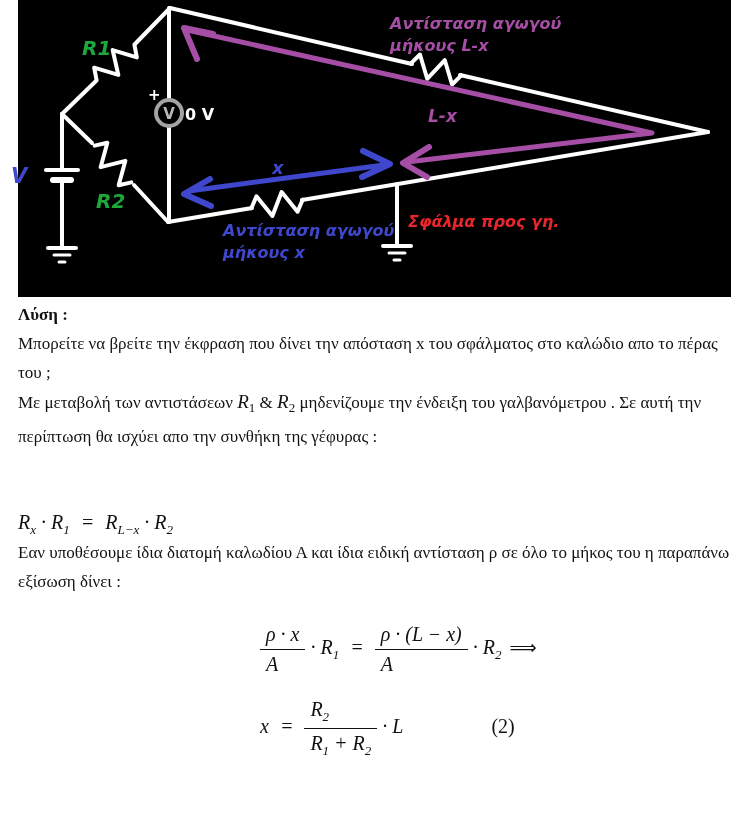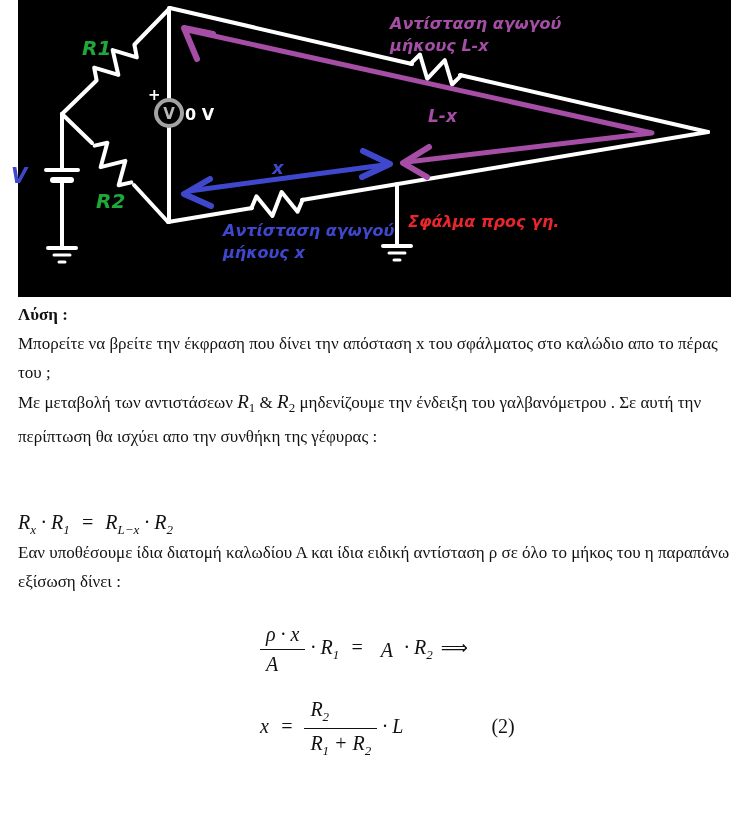--- a/index.html
+++ b/index.html
@@ -107,18 +107,18 @@
   <p class="text heading">Λύση :</p>
 
   <p class="text para1">Μπορείτε να βρείτε την έκφραση που δίνει την απόσταση x του σφάλματος στο καλώδιο απο το πέρας του ;</p>
 
   <p class="text para2"><span>Με μεταβολή των αντιστάσεων </span><span class="inline-math">R</span><sub>1</sub><span> &amp; </span><span class="inline-math">R</span><sub>2</sub><span> μηδενίζουμε την ένδειξη του γαλβανόμετρου . Σε αυτή την περίπτωση θα ισχύει απο την συνθήκη της γέφυρας :</span></p>
 
   <div class="eq eq1"><span>R</span><sub>x</sub><span class="op">·</span><span>R</span><sub>1</sub><span class="rel">=</span><span>R</span><sub>L−x</sub><span class="op">·</span><span>R</span><sub>2</sub></div>
 
   <p class="text para3">Εαν υποθέσουμε ίδια διατομή καλωδίου Α και ίδια ειδική αντίσταση ρ σε όλο το μήκος του η παραπάνω εξίσωση δίνει :</p>
 
-  <div class="eq eq-left eq2"><span class="frac"><span class="num">ρ · x</span><span class="den">A</span></span><span class="op">·</span><span>R</span><sub>1</sub><span class="rel">=</span><span class="frac"><span class="den">A</span></span><span class="op">·</span><span>R</span><sub>2</sub><span class="arrow">⟹</span></div>
+  <div class="eq eq-left eq2"><span class="frac"><span class="num">ρ · x</span><span class="den">A</span></span><span class="op">·</span><span>R</span><sub>1</sub><span class="rel">=</span><span class="frac"><span class="num">ρ · (L − x)</span><span class="den">A</span></span><span class="op">·</span><span>R</span><sub>2</sub><span class="arrow">⟹</span></div>
 
 
   <div class="eq eq-left eq4"><span>x</span><span class="rel">=</span><span class="frac"><span class="num"><span>R</span><sub>2</sub></span><span class="den"><span>R</span><sub>1</sub><span> + </span><span>R</span><sub>2</sub></span></span><span class="op">·</span><span>L</span><span class="eqtag">(2)</span></div>
 
 </div>
 
 </body></html>

